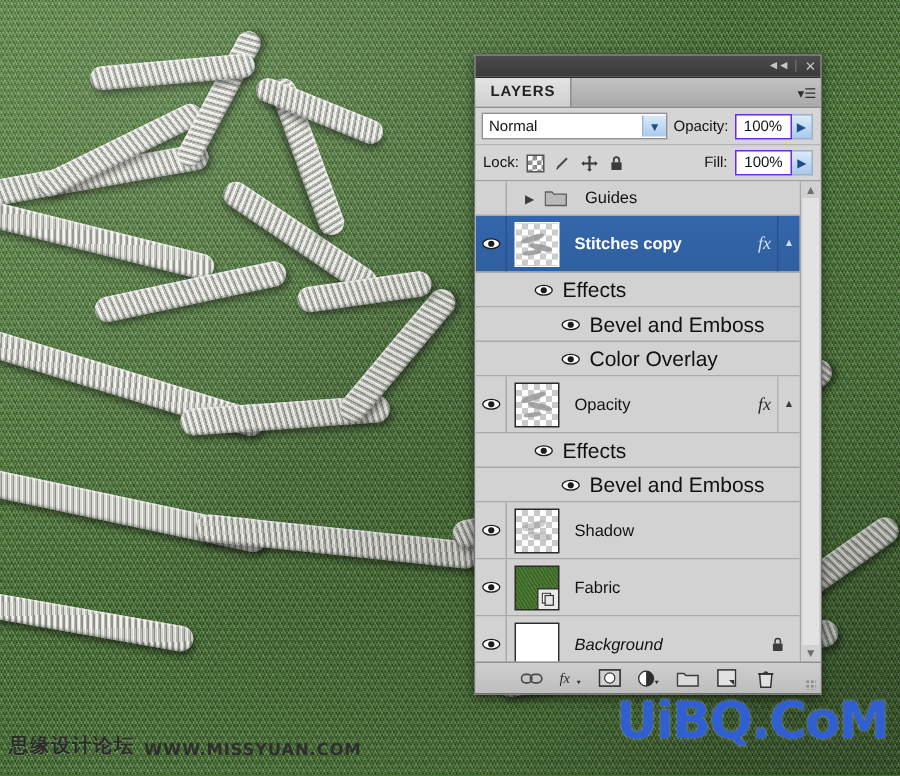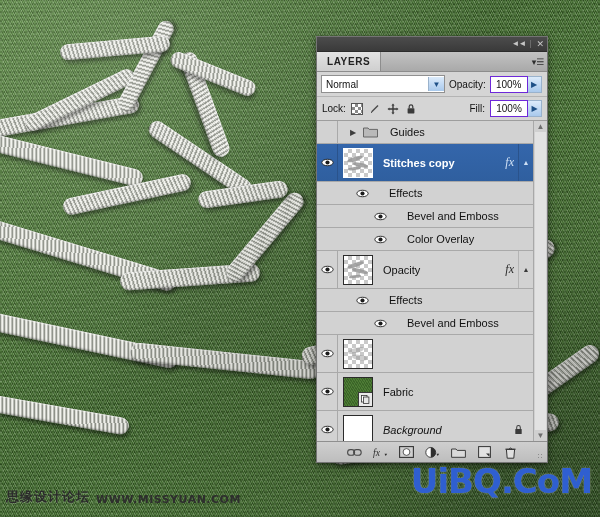--- a/index.html
+++ b/index.html
@@ -179,21 +179,21 @@
   .grp-tri{width:14px;display:flex;align-items:center;justify-content:center;color:#3c3c3c;font-size:8px;margin-left:8px;}
   .folder{
     width:15px;height:12px;margin-left:3px;position:relative;flex:0 0 auto;
   }
 
   
   .row.effect{height:22px;background:#d2d2d2;}
   .eff-indent-1{width:38px;flex:0 0 38px;}
   .eff-indent-2{width:56px;flex:0 0 56px;}
   .eff-eye{width:14px;flex:0 0 14px;display:flex;align-items:center;justify-content:center;}
-  .eff-name{font-size:11px;color:#111;margin-left:20px;}
+  .eff-name{font-size:14px;color:#111;margin-left:6px;}
 
   .fx-col{
     width:14px;flex:0 0 14px;height:100%;display:flex;flex-direction:column;
     align-items:center;justify-content:center;border-left:1px solid #b4b4b4;
   }
   .fx-tri{font-size:7px;color:#3a3a3a;}
 
   
   .panel-bottom{
     height:20px;flex:0 0 auto;background:linear-gradient(#cfcfcf,#bdbdbd);
@@ -424,20 +424,21 @@
         <div class="eye-cell">
           <svg class="eye" viewBox="0 0 14 10">
               <ellipse cx="7" cy="5" rx="6.3" ry="3.6" fill="#fff" stroke="#1b1b1b" stroke-width="1"></ellipse>
               <circle cx="7" cy="5" r="2.3" fill="#1b1b1b"></circle>
             </svg>
         </div>
         <div class="thumb">
           <span class="squig" style="left:4px;top:8px;width:16px;height:5px;transform:rotate(-16deg);opacity:.55;"></span>
           <span class="squig" style="left:8px;top:15px;width:15px;height:5px;transform:rotate(10deg);opacity:.55;"></span>
         </div>
+        <span class="row-name">Shadow</span>
       </div>
 
       <div class="row">
         <div class="eye-cell">
           <svg class="eye" viewBox="0 0 14 10">
               <ellipse cx="7" cy="5" rx="6.3" ry="3.6" fill="#fff" stroke="#1b1b1b" stroke-width="1"></ellipse>
               <circle cx="7" cy="5" r="2.3" fill="#1b1b1b"></circle>
             </svg>
         </div>
         <div class="thumb solid-green">

